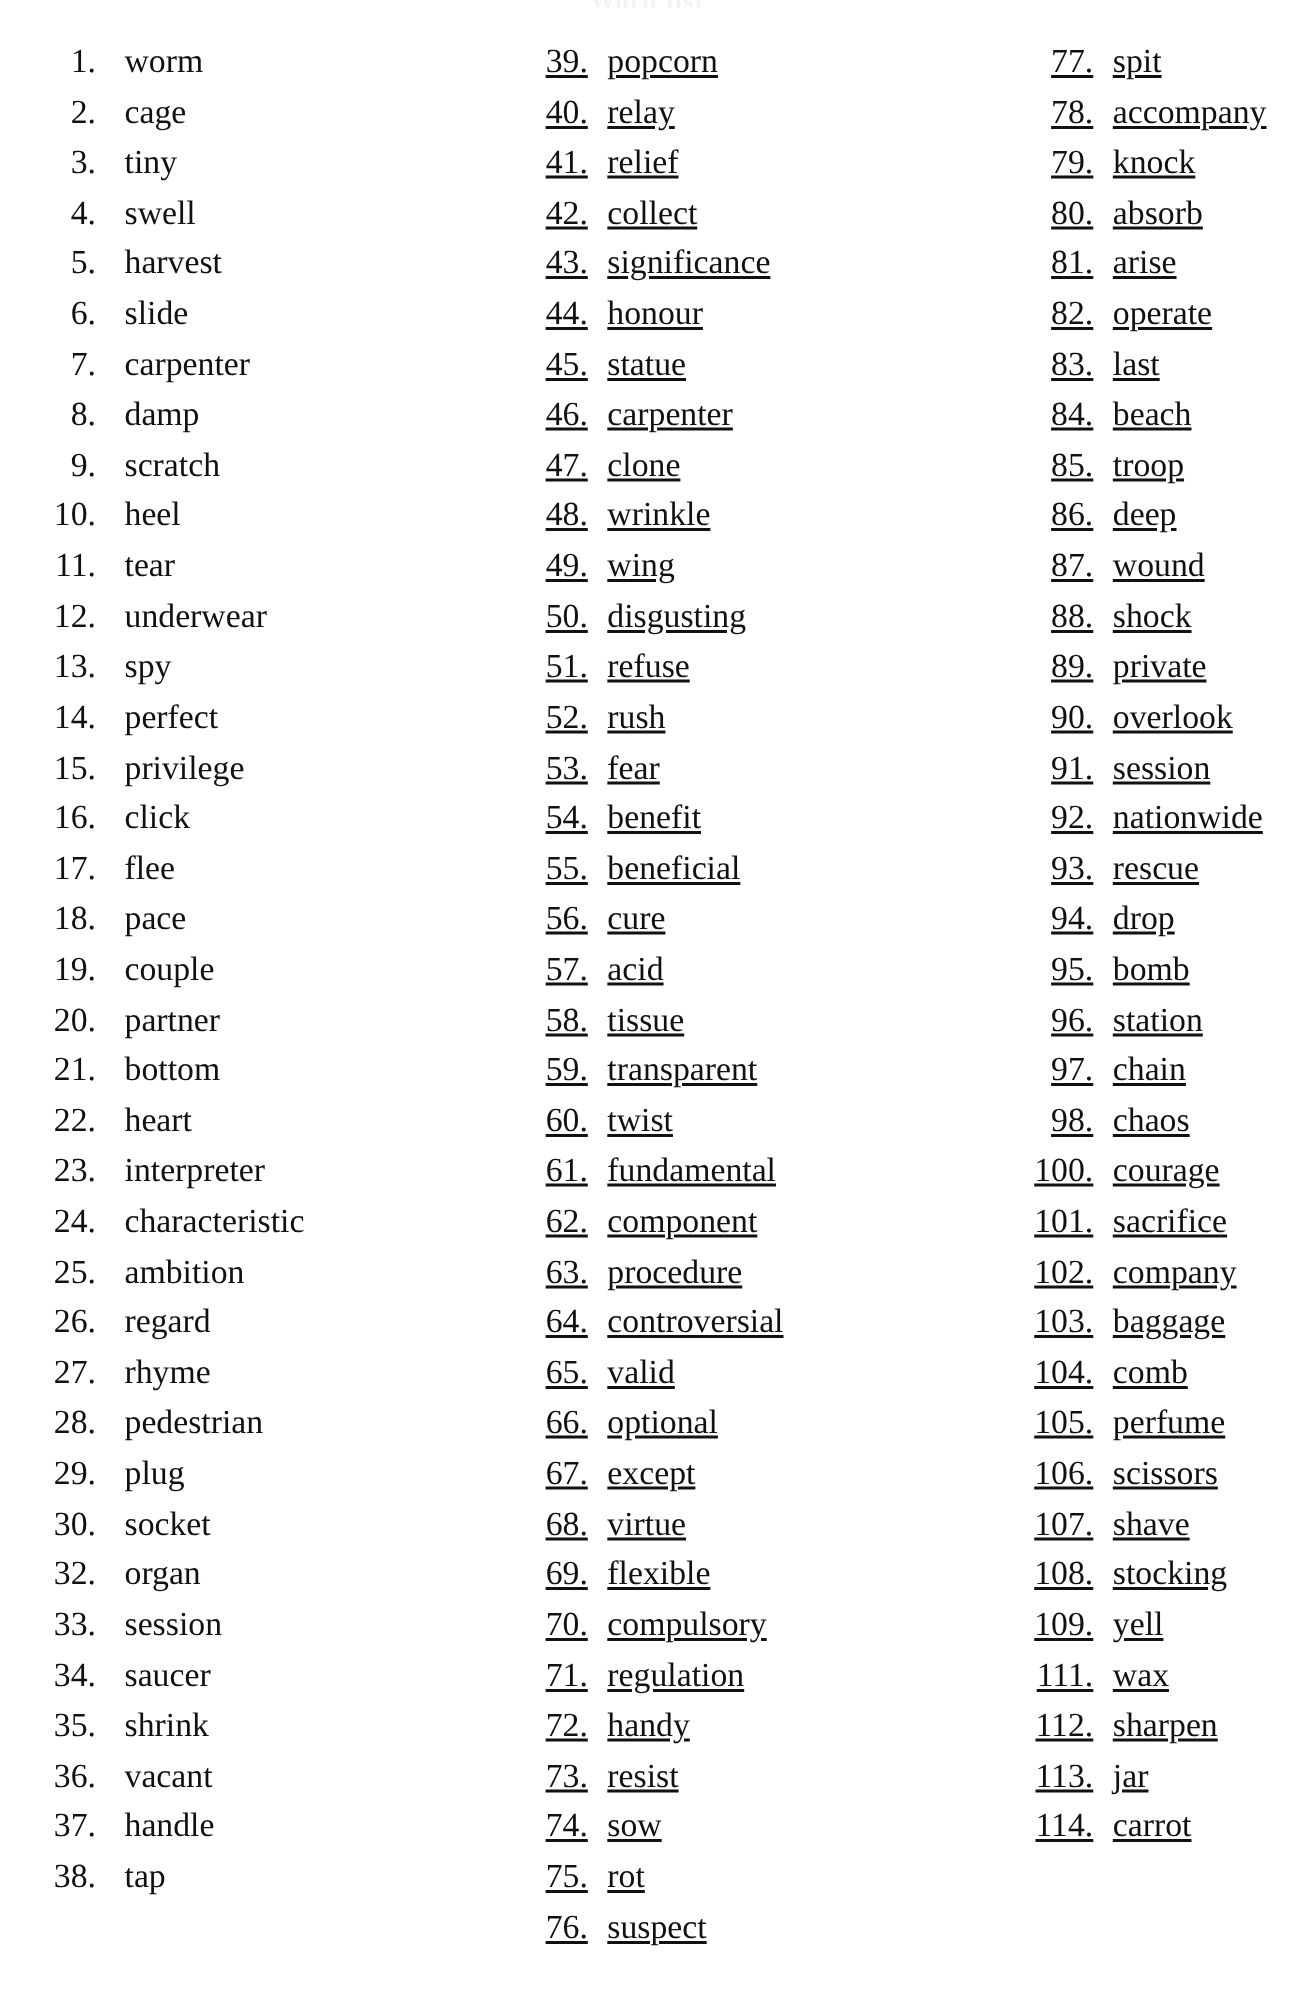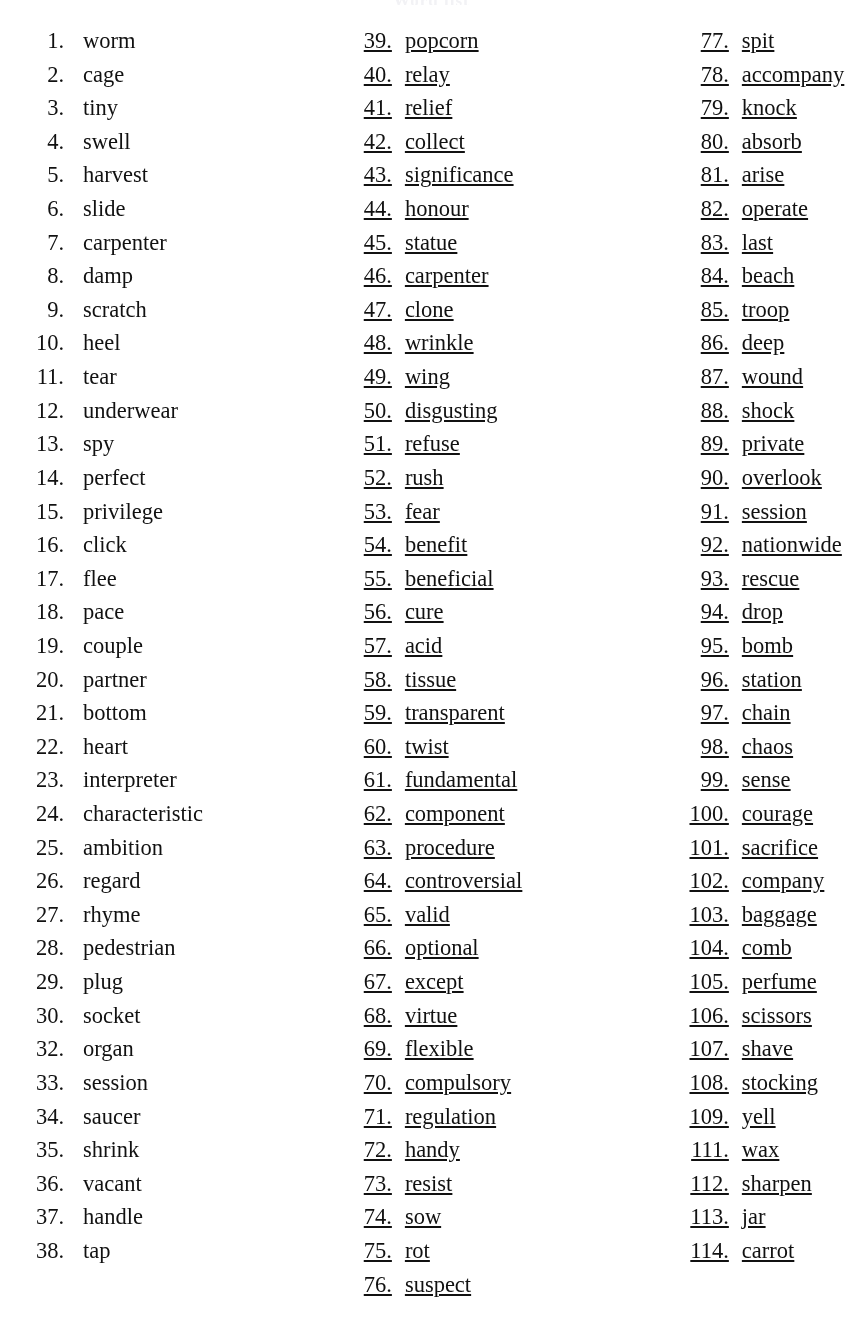--- a/index.html
+++ b/index.html
@@ -480,24 +480,20 @@
         </div>
         <div class="word-row">
           <span class="row-num">97.</span>
           <span class="row-word">chain</span>
         </div>
         <div class="word-row">
           <span class="row-num">98.</span>
           <span class="row-word">chaos</span>
         </div>
         <div class="word-row">
-          <span class="row-num">99.</span>
-          <span class="row-word">sense</span>
-        </div>
-        <div class="word-row">
           <span class="row-num">100.</span>
           <span class="row-word">courage</span>
         </div>
         <div class="word-row">
           <span class="row-num">101.</span>
           <span class="row-word">sacrifice</span>
         </div>
         <div class="word-row">
           <span class="row-num">102.</span>
           <span class="row-word">company</span>

